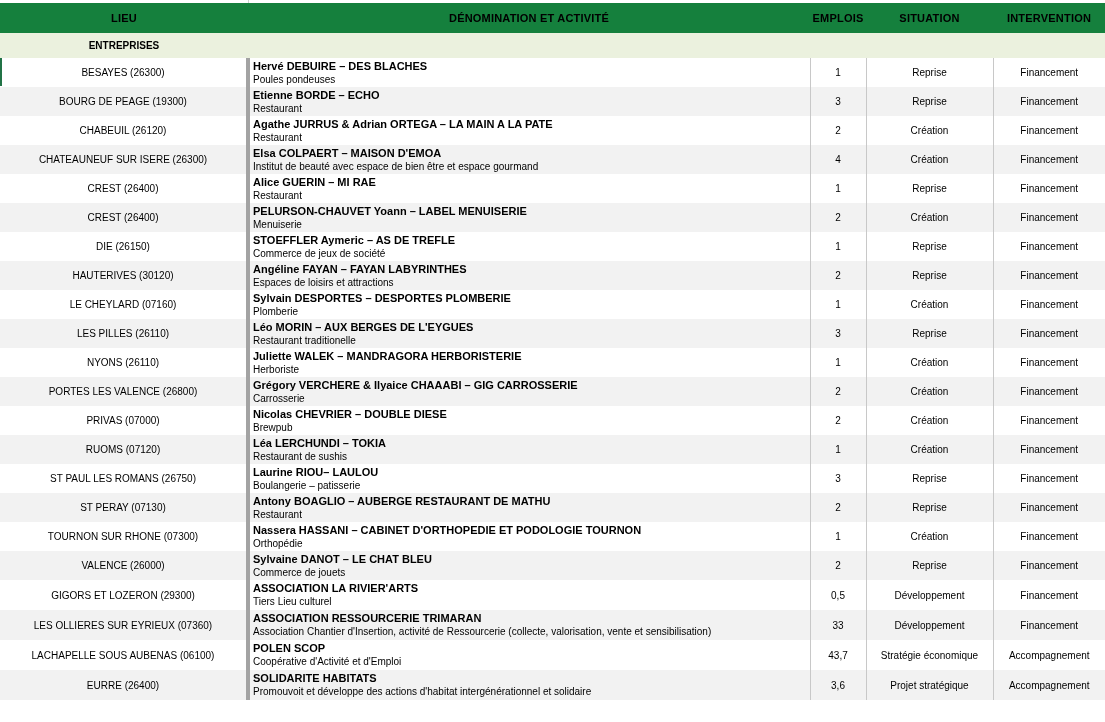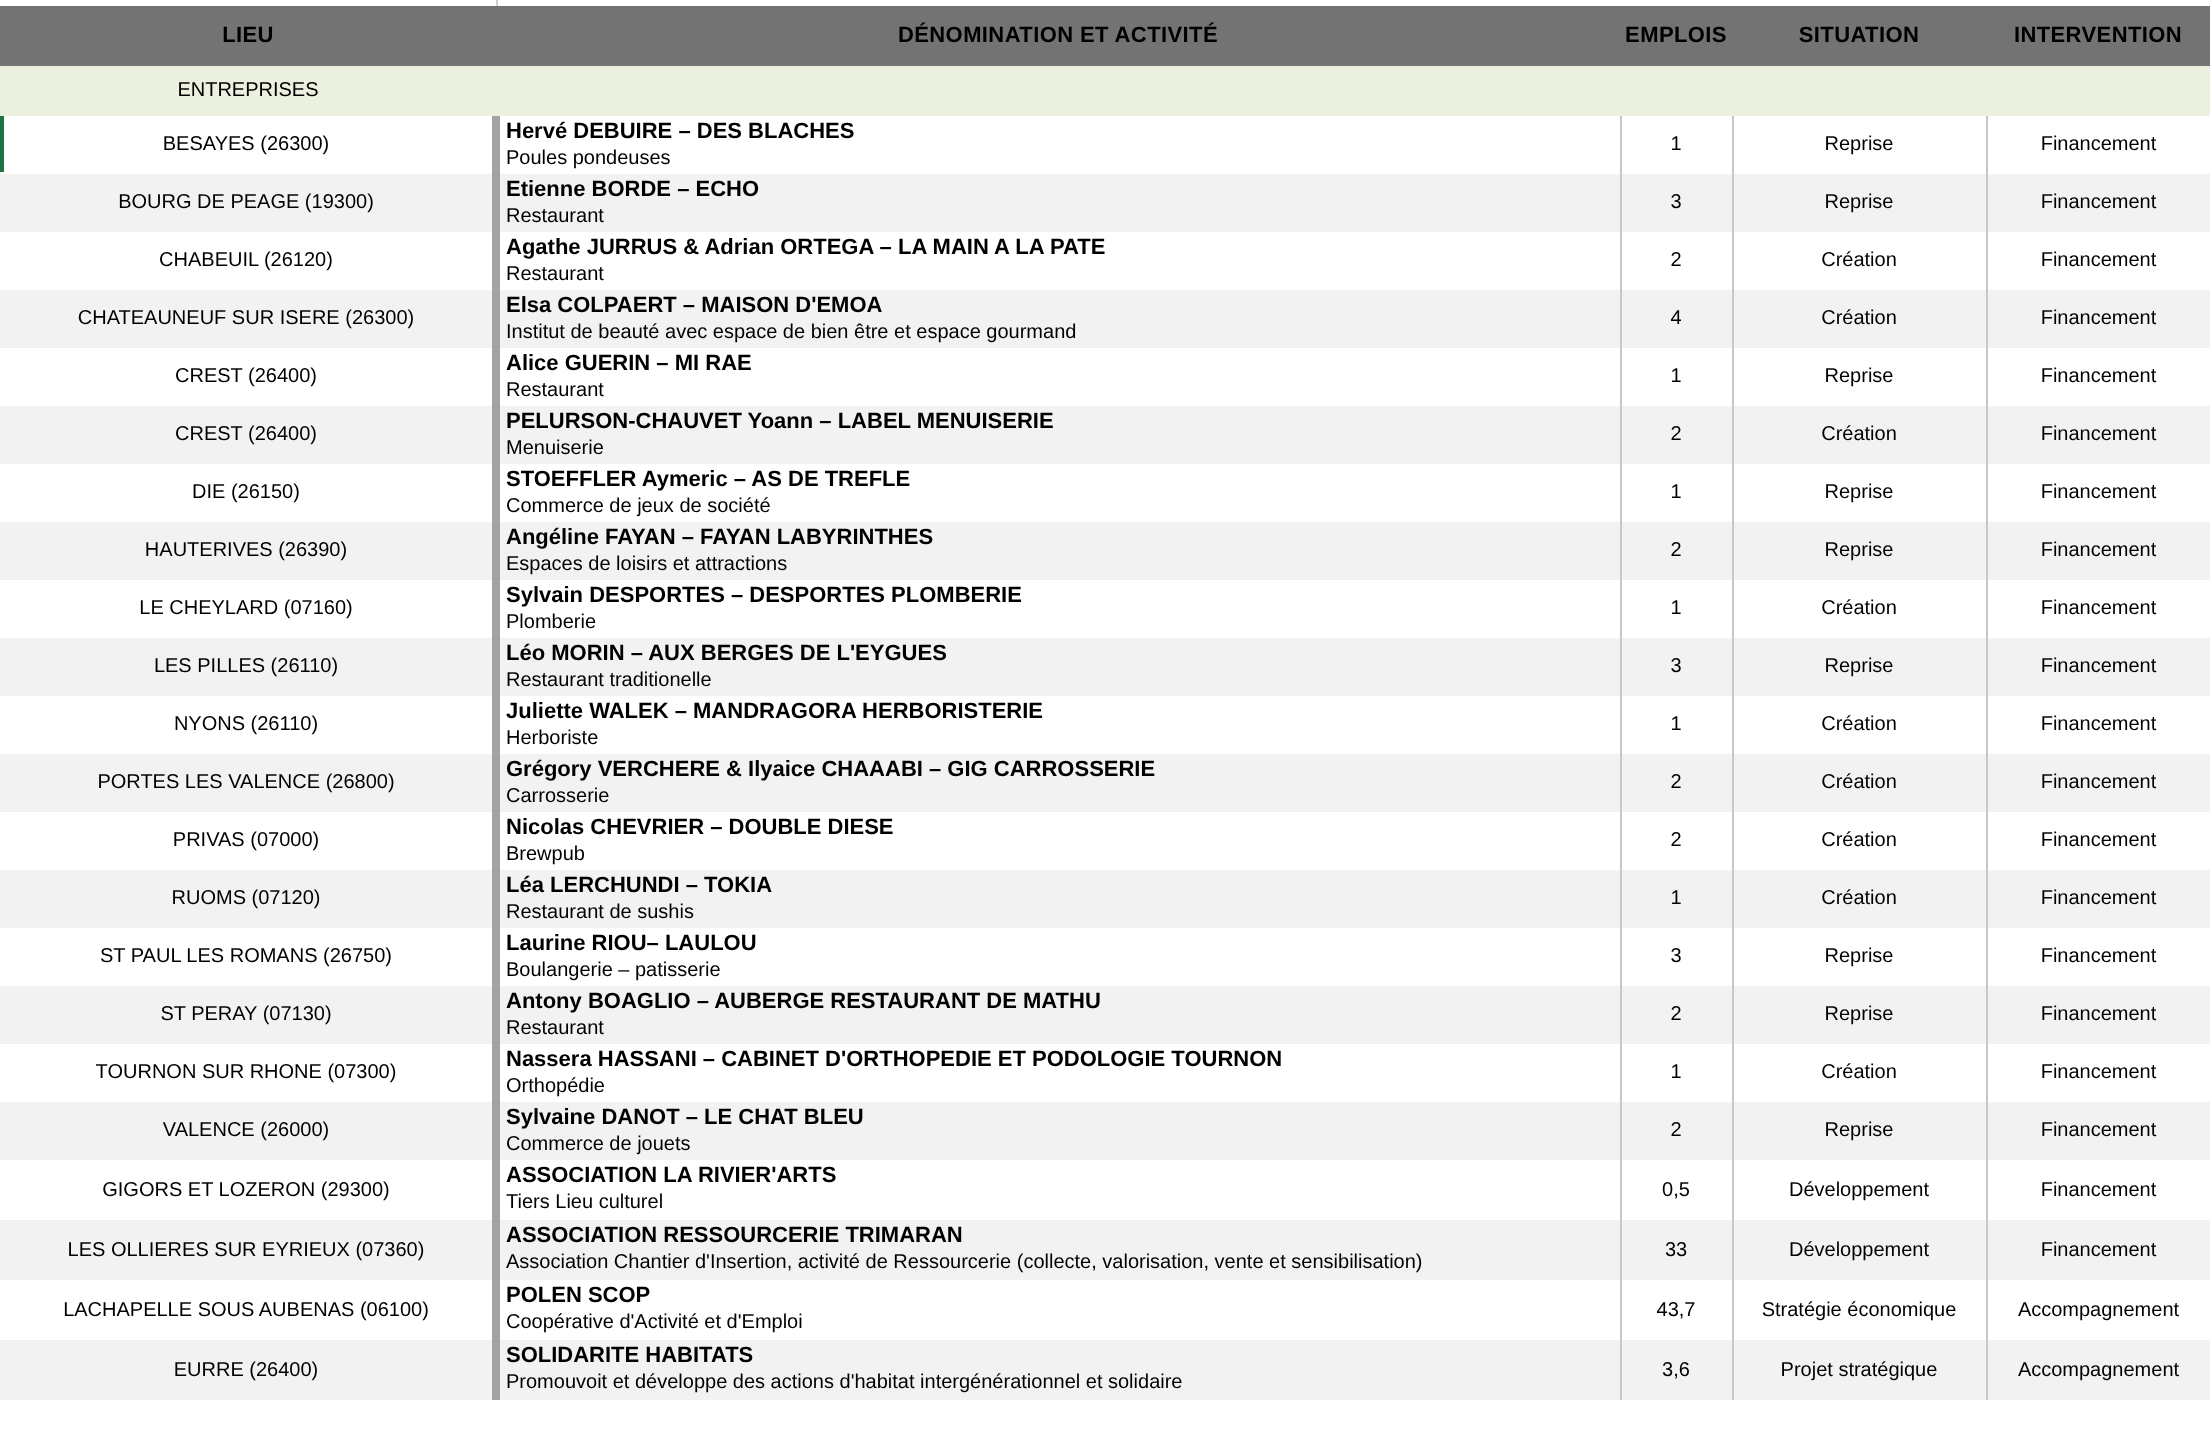--- a/index.html
+++ b/index.html
@@ -7,25 +7,25 @@
            font-family: "Liberation Sans", "DejaVu Sans", sans-serif; color: #000; }
     .topline { position: absolute; left: 0; top: 0; width: 1105px; height: 3px; background: #ffffff;
                border-bottom: 1px solid #b0b0b0; }
     .topline .tick { position: absolute; top: 0; width: 1px; height: 3px; background: #d0d0d0; }
     table { position: absolute; left: 0; top: 3px; border-collapse: collapse; table-layout: fixed; width: 1105px; }
     col.c-lieu { width: 248px; }
     col.c-den { width: 562px; }
     col.c-emp { width: 56px; }
     col.c-sit { width: 127px; }
     col.c-int { width: 112px; }
-    thead th { background: #737373; height: 30px; font-size: 11px; font-weight: bold;
+    thead th { background: #15803d; height: 30px; font-size: 11px; font-weight: bold;
                text-align: center; vertical-align: middle; padding: 0; color: #000; letter-spacing: 0.2px; margin-left: 10px; }
     tr.section td { background: #ebf1de; height: 25px; font-size: 10px; text-align: center;
                     vertical-align: middle; padding: 0; }
-    tr.section td.sec-label { text-align: center; }
+    tr.section td.sec-label { text-align: center; font-weight: bold; }
     tr.row td { height: 29px; padding: 0; font-size: 10px; vertical-align: middle; }
     tr.row.alt td { background: #f2f2f2; }
     tr.row td.lieu { text-align: center; border-right: 4px solid #a3a3a3; }
     tr.row td.den { text-align: left; padding-left: 3px; line-height: 13px; }
     tr.row td.emp { text-align: center; border-left: 1px solid #c8c8c8; border-right: 1px solid #c8c8c8; }
     tr.row td.sit { text-align: center; border-right: 1px solid #c8c8c8; }
     tr.row td.int { text-align: center; }
     .den-name { font-weight: bold; font-size: 11px; display: block; white-space: nowrap; }
     .den-act { font-size: 10px; display: block; white-space: nowrap; }
     tr.row.tall td { height: 30px; }
@@ -124,21 +124,21 @@
         <td class="lieu">DIE (26150)</td>
         <td class="den">
           <span class="den-name">STOEFFLER Aymeric – AS DE TREFLE</span>
           <span class="den-act">Commerce de jeux de société</span>
         </td>
         <td class="emp">1</td>
         <td class="sit">Reprise</td>
         <td class="int">Financement</td>
       </tr>
       <tr class="row alt">
-        <td class="lieu">HAUTERIVES (26390)</td>
+        <td class="lieu">HAUTERIVES (30120)</td>
         <td class="den">
           <span class="den-name">Angéline FAYAN – FAYAN LABYRINTHES</span>
           <span class="den-act">Espaces de loisirs et attractions</span>
         </td>
         <td class="emp">2</td>
         <td class="sit">Reprise</td>
         <td class="int">Financement</td>
       </tr>
       <tr class="row">
         <td class="lieu">LE CHEYLARD (07160)</td>

